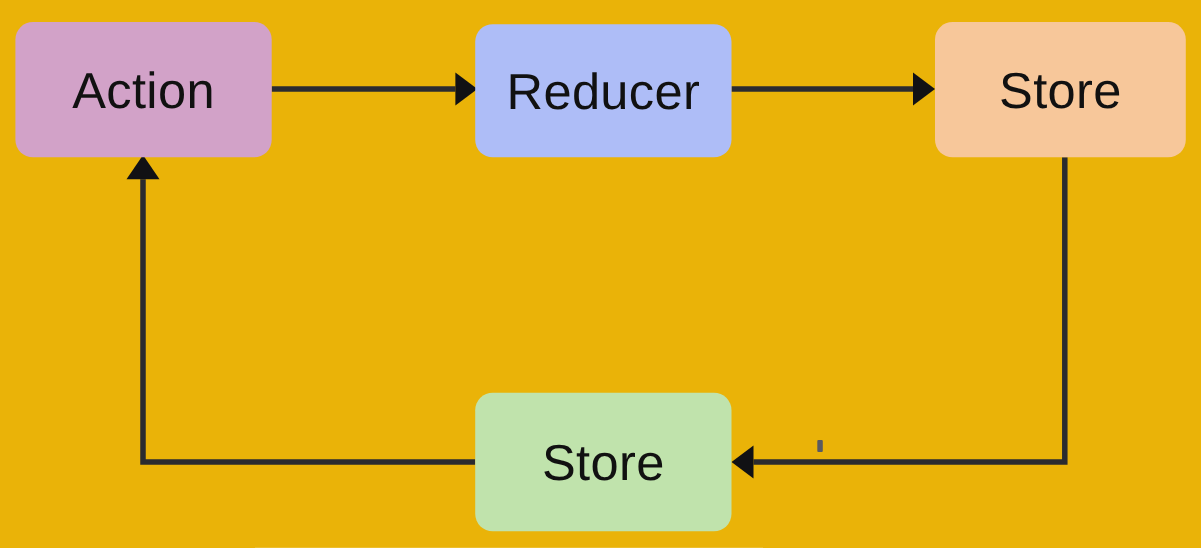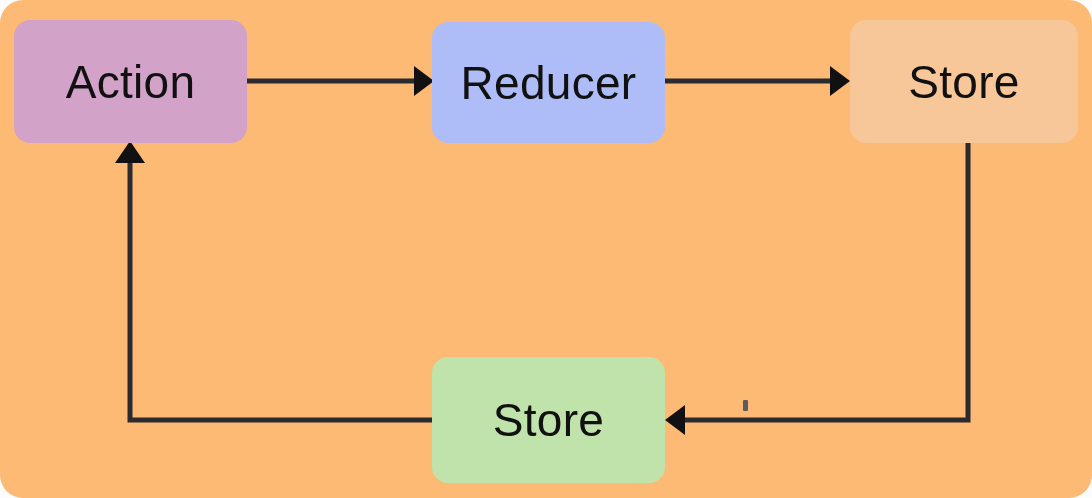--- a/index.html
+++ b/index.html
@@ -10,22 +10,21 @@
     width: 1092px;
     height: 498px;
     background: #fdfcfd;
     font-family: "Liberation Sans", sans-serif;
     overflow: hidden;
   }
   #diagram-canvas {
     position: relative;
     width: 1092px;
     height: 498px;
-    background: #fdba74;
-    border-radius: 23px;
+    background: #eab308;
   }
   .node {
     position: absolute;
     display: flex;
     align-items: center;
     justify-content: center;
     border-radius: 16px;
     color: #111111;
     font-size: 46px;
     font-weight: 400;

